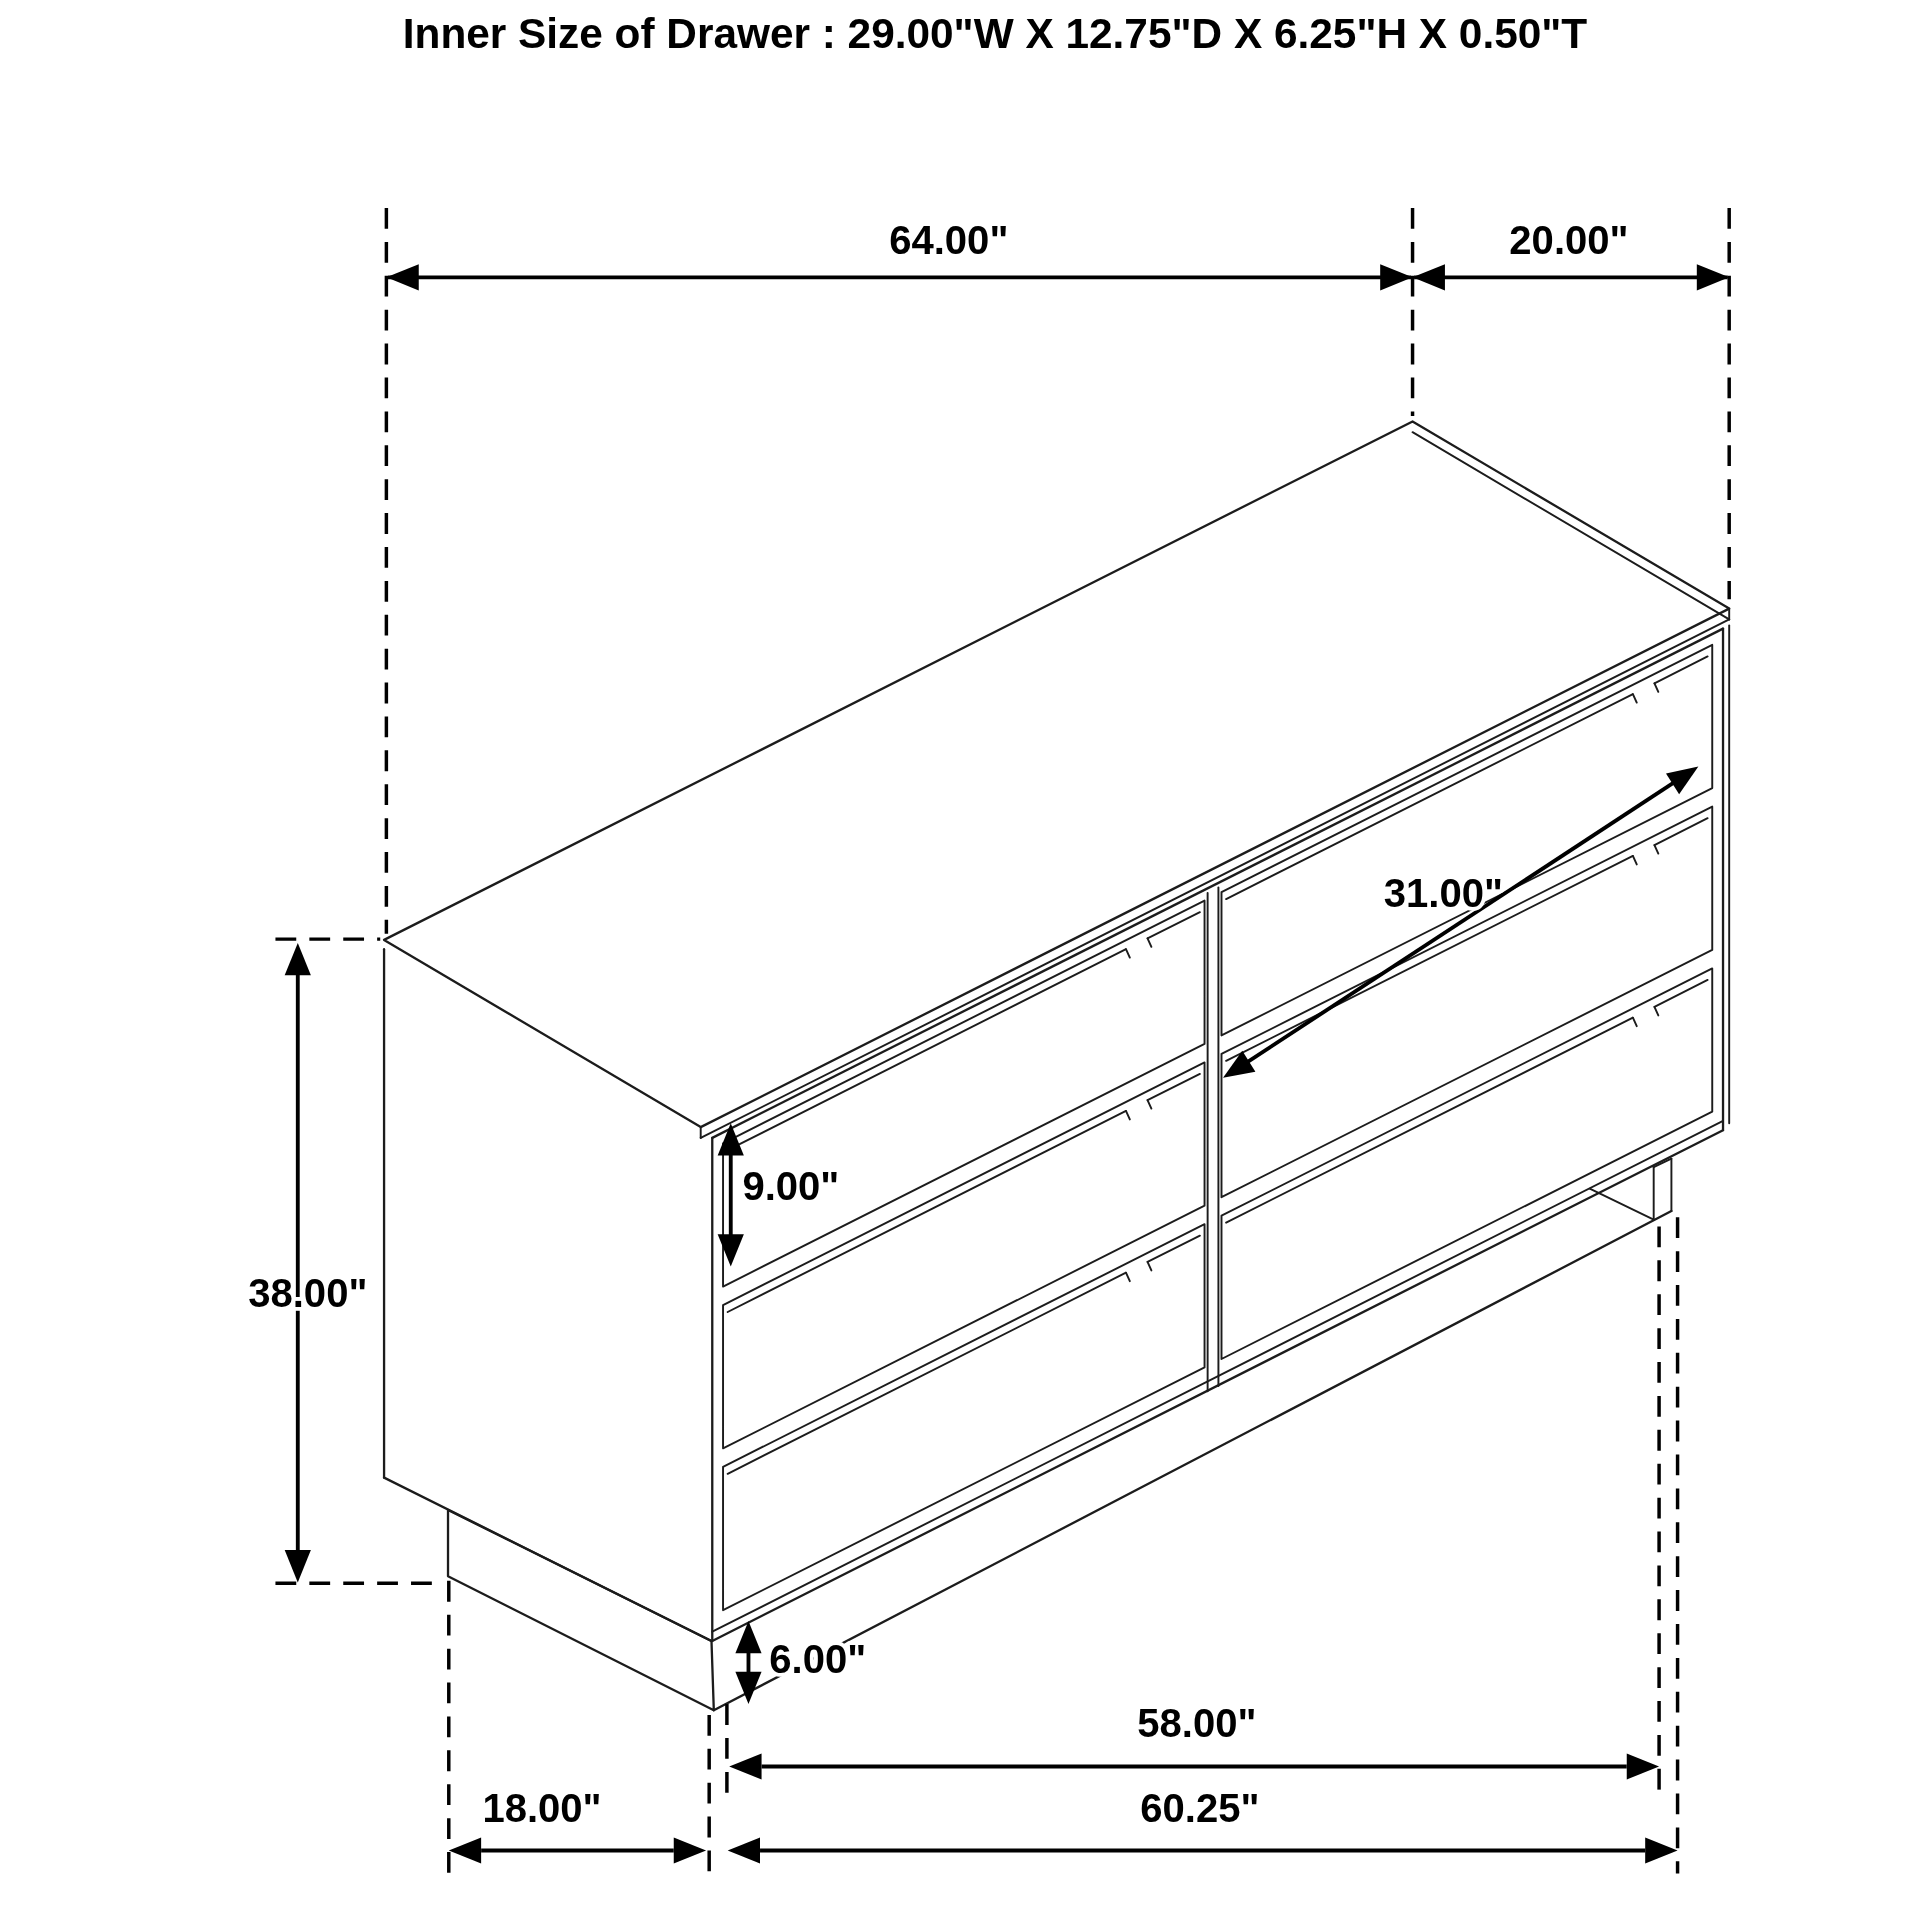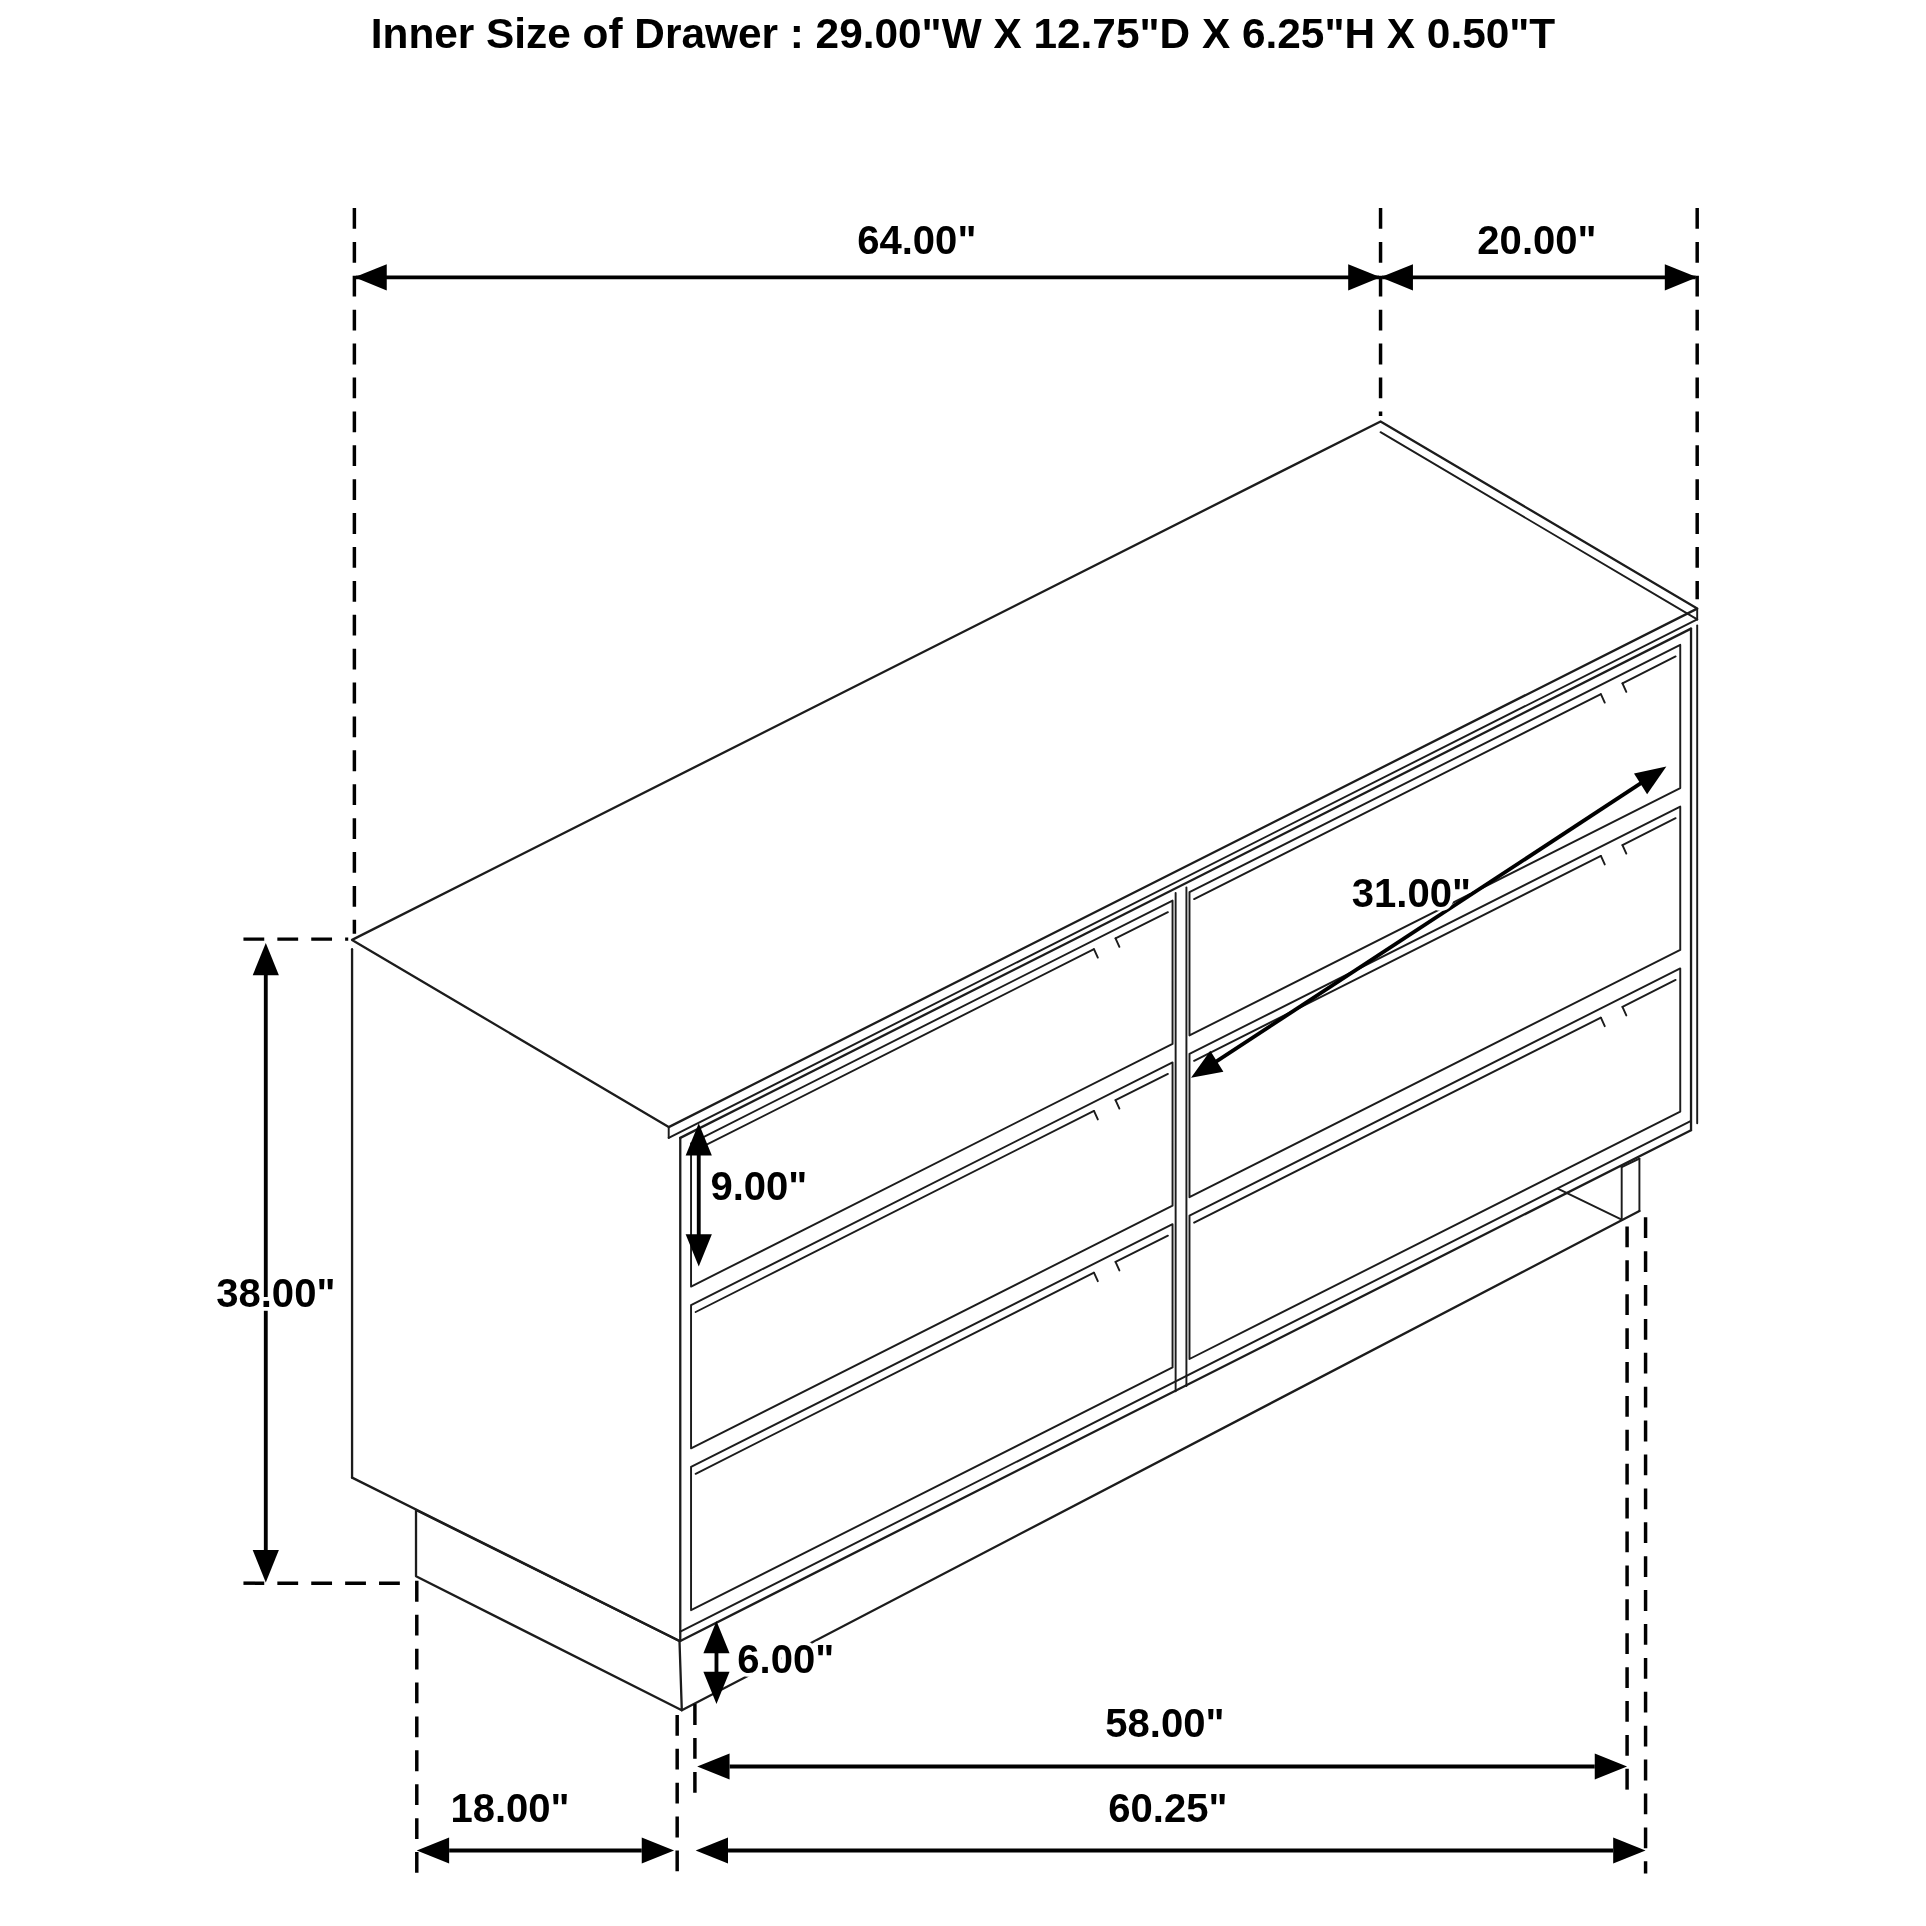--- a/index.html
+++ b/index.html
@@ -8,20 +8,21 @@
     background: #ffffff;
     width: 1926px;
     height: 1926px;
     font-family: "Liberation Sans", sans-serif;
   }
   #drawing-stage {
     position: relative;
     width: 1548px;
     height: 1926px;
     background: #ffffff;
+    margin-left: 32px;
   }
   svg { display: block; }
   .outline  { fill: none; stroke: #1c1c1c; stroke-width: 3;   stroke-linejoin: round; stroke-linecap: round; }
   .thin     { fill: none; stroke: #1c1c1c; stroke-width: 2.5; stroke-linejoin: round; stroke-linecap: round; }
   .dimline  { fill: none; stroke: #000000; stroke-width: 5;   stroke-linecap: butt; }
   .dashline { fill: none; stroke: #000000; stroke-width: 4.5; stroke-dasharray: 27 17; stroke-linecap: butt; }
   .arrowhead { fill: #000000; stroke: none; }
   .dimtext {
     fill: #000000;
     font-family: "Liberation Sans", sans-serif;

